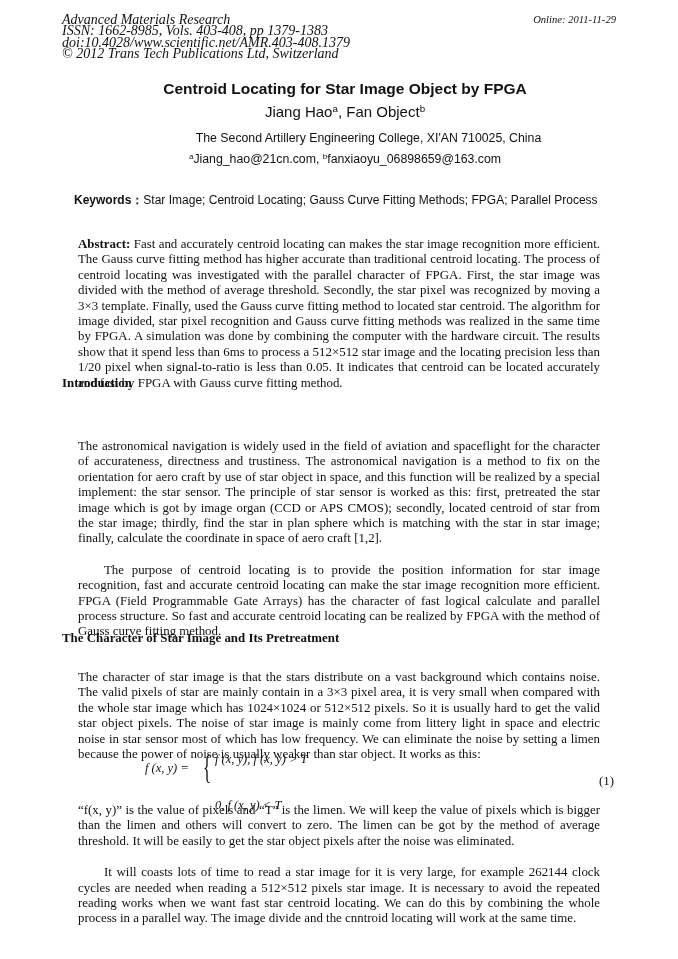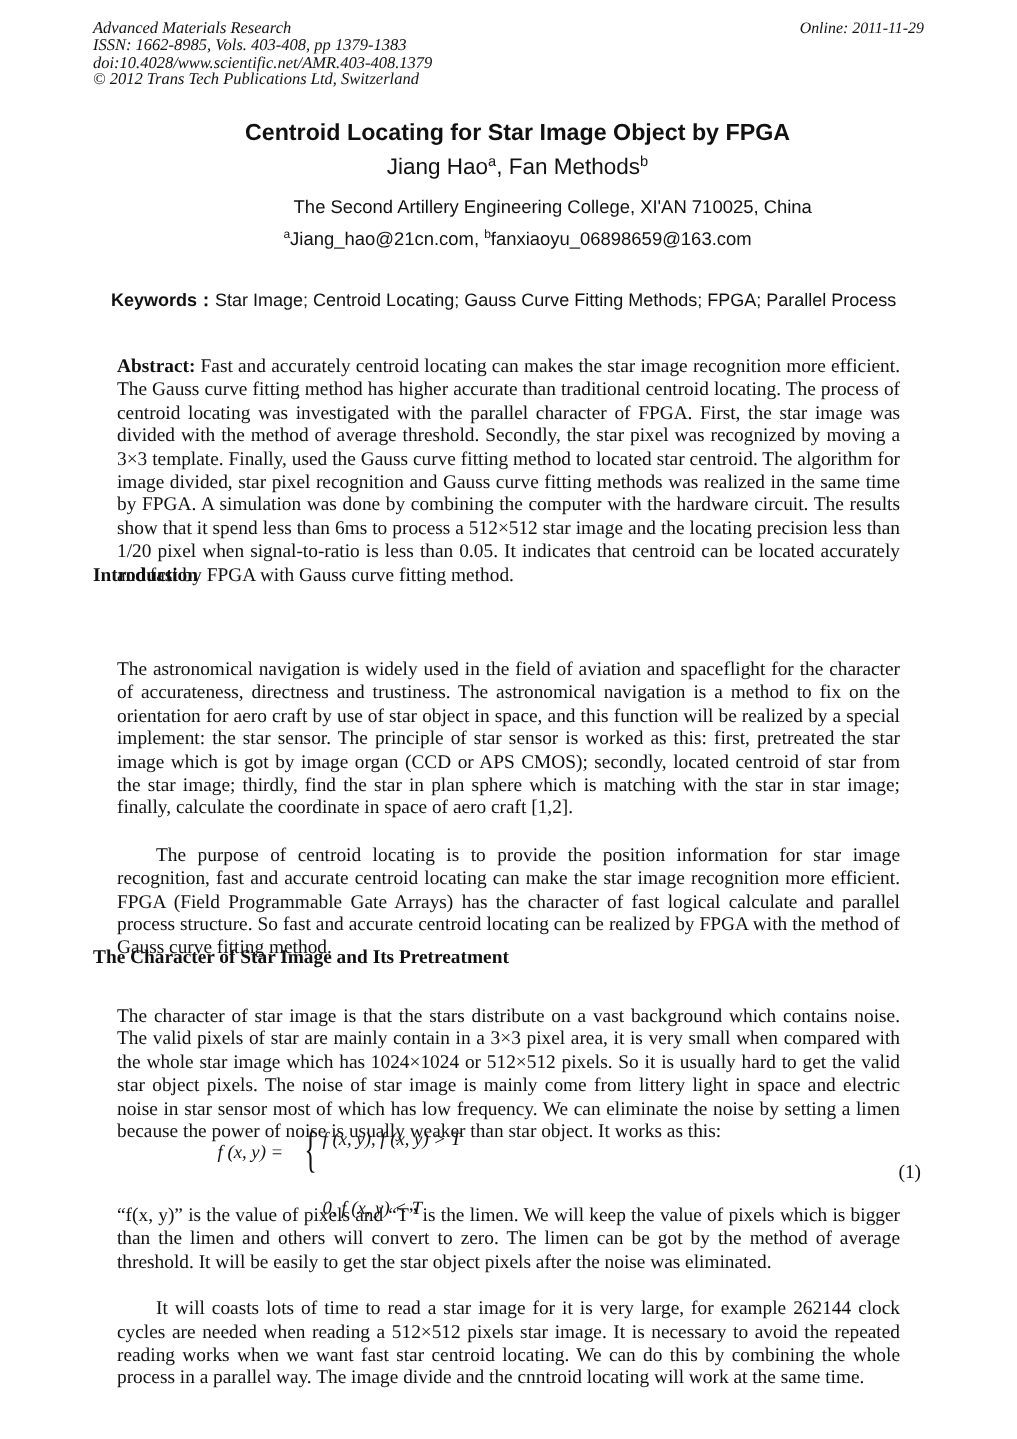--- a/index.html
+++ b/index.html
@@ -1,20 +1,20 @@
 <!DOCTYPE html>
 <html><head>
 <meta charset="utf-8">
 <style>
   html, body { margin: 0; padding: 0; background: #ffffff; }
   body { width: 678px; height: 959px; position: relative; overflow: hidden; color: #111; }
   .serif { font-family: "Liberation Serif", "DejaVu Serif", serif; }
   .sans { font-family: "Liberation Sans", "DejaVu Sans", sans-serif; padding-left: 12px; }
 
-  .header-left { position: absolute; left: 62px; top: 14px; font-size: 11px; line-height: 11.4px; font-style: italic; }
+  .header-left { position: absolute; left: 62px; top: 14px; font-size: 14px; line-height: 11.4px; font-style: italic; }
   .header-right { position: absolute; right: 62px; top: 14px; font-size: 10.6px; line-height: 11.4px; font-style: italic; }
 
   .title { position: absolute; left: 0; right: 0; top: 80px; text-align: center; font-weight: bold; font-size: 15.5px; }
   .authors { position: absolute; left: 0; right: 0; top: 103px; text-align: center; font-size: 15px; }
   .affil { position: absolute; left: 0; right: 0; top: 131px; text-align: center; font-size: 12.3px; margin-left: 47px; }
   .emails { position: absolute; left: 0; right: 0; top: 152px; text-align: center; font-size: 12.3px; }
   sup { font-size: 65%; vertical-align: 0.55em; line-height: 0; }
 
   .keywords { position: absolute; left: 62px; top: 192px; font-size: 12px; }
   .keywords b { font-weight: bold; }
@@ -45,21 +45,21 @@
   <div>Advanced Materials Research</div>
   <div>ISSN: 1662-8985, Vols. 403-408, pp 1379-1383</div>
   <div>doi:10.4028/www.scientific.net/AMR.403-408.1379</div>
   <div>© 2012 Trans Tech Publications Ltd, Switzerland</div>
 </div>
 <div class="header-right">Online: 2011-11-29</div>
 
 <div class="title sans">Centroid Locating for Star Image Object by FPGA</div>
 
 <div class="authors sans">
-  <span>Jiang Hao</span><sup>a</sup><span>, </span><span>Fan Methods</span><sup>b</sup>
+  <span>Jiang Hao</span><sup>a</sup><span>, </span><span>Fan Object</span><sup>b</sup>
 </div>
 
 <div class="affil sans">The Second Artillery Engineering College, XI'AN 710025, China</div>
 
 <div class="emails sans">
   <sup>a</sup><span>Jiang_hao@21cn.com</span><span>, </span><sup>b</sup><span>fanxiaoyu_06898659@163.com</span>
 </div>
 
 <div class="keywords sans">
   <b>Keywords：</b><span>Star Image; Centroid Locating; Gauss Curve Fitting Methods; FPGA; Parallel Process</span>

